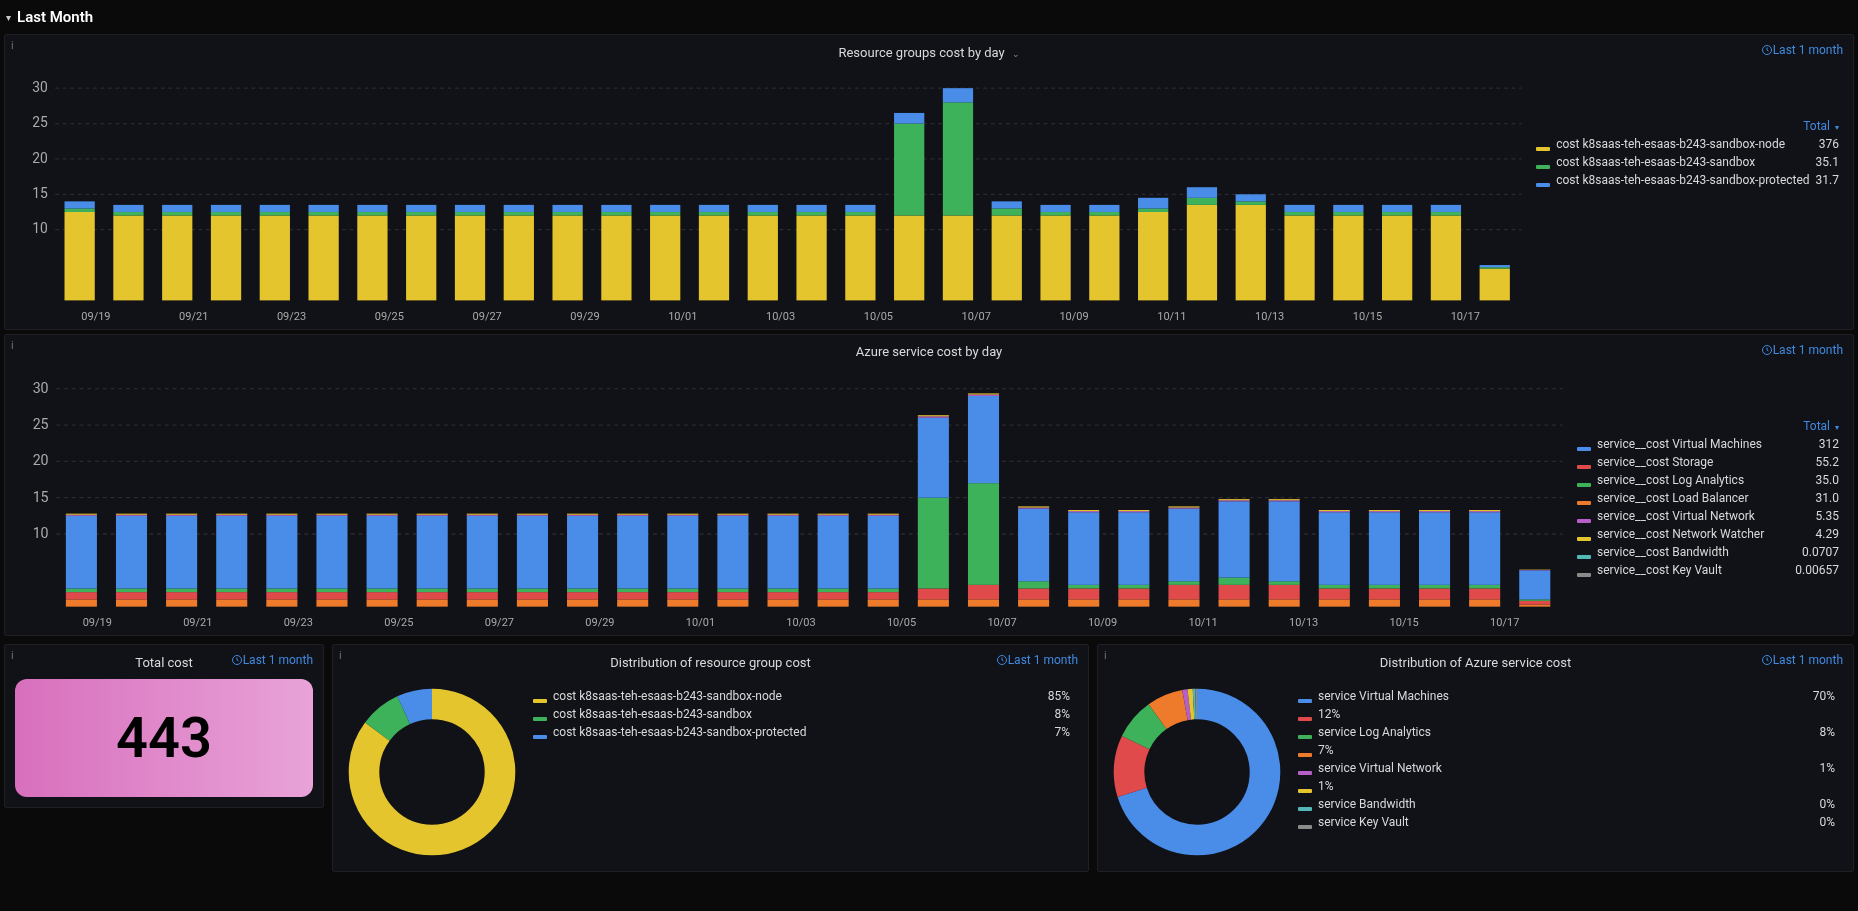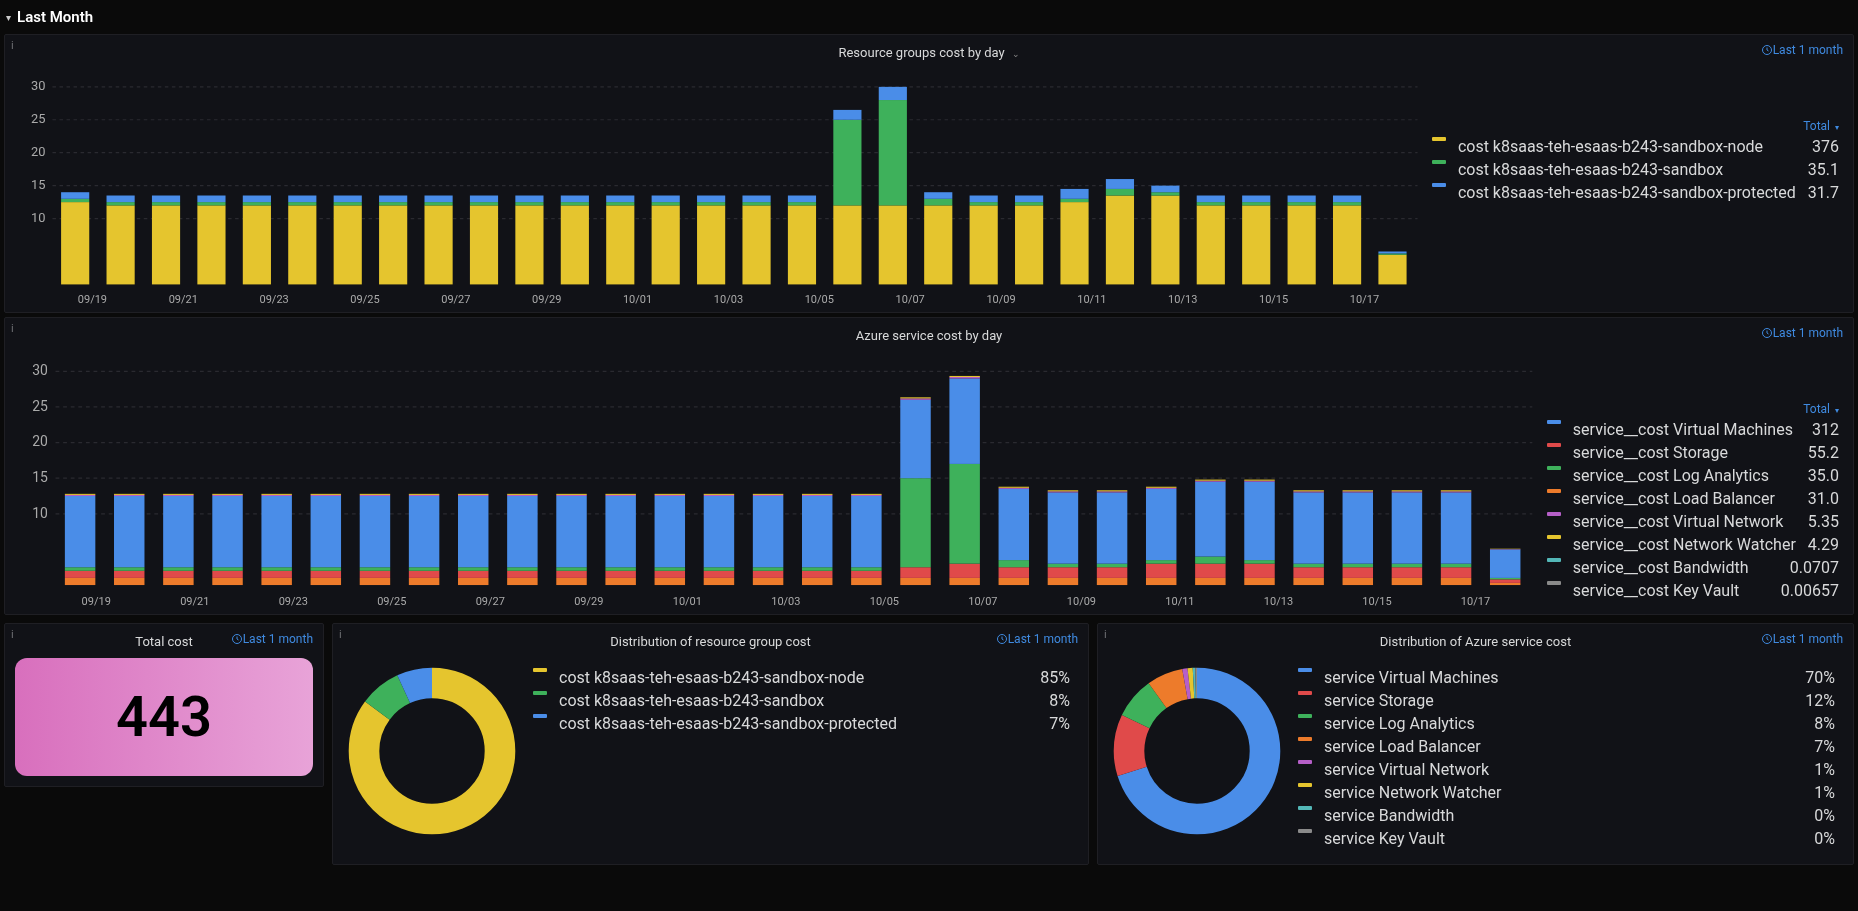--- a/index.html
+++ b/index.html
@@ -37,21 +37,21 @@
   .panel-title .caret { font-size: 9px; color: #888; margin-left: 4px; }
   .time-badge {
     position: absolute; right: 0; top: 0; color: #3f8ae0; font-size: 12px; display: flex; align-items: center; cursor: pointer;
   }
   .time-badge svg { width: 12px; height: 12px; stroke: #3f8ae0; fill: none; stroke-width: 2; }
   .chart-wrap { display: flex; gap: 8px; }
   .bar-area { flex: 1 1 auto; }
   .legend-area { flex: 0 0 auto; min-width: 270px; margin-top: 48px; }
   .legend-header { text-align: right; color: #3f8ae0; font-size: 12px; padding: 2px 4px; cursor: pointer; }
   .legend-header .caret { font-size: 8px; margin-left: 2px; }
-  .legend-row { display: flex; align-items: flex-start; gap: 12px; padding: 2px 4px; font-size: 16px; cursor: pointer; }
+  .legend-row { display: flex; align-items: flex-end; gap: 6px; padding: 2px 4px; font-size: 12px; cursor: pointer; }
   .legend-swatch { width: 14px; height: 4px; border-radius: 1px; }
   .legend-label { flex: 1 1 auto; white-space: nowrap; overflow: hidden; text-overflow: ellipsis; }
   .legend-val { color: #d8d9da; }
   .bars-svg { width: 100%; display: block; }
   .xaxis-labels { display: flex; justify-content: space-between; font-size: 11px; color: #aaa; padding: 2px 10px 0 32px; }
   .xaxis-labels span { flex: 1; text-align: center; }
   
   .bottom-grid { display: flex; gap: 8px; }
   .col-total { flex: 0 0 320px; display: flex; flex-direction: column; gap: 8px; }
   .col-donut { flex: 1 1 0; }
@@ -603,41 +603,38 @@
           <circle cx="50" cy="50" r="40" fill="none" stroke="#8a8a8a" stroke-width="18" stroke-dasharray="1.2566370614359172 250.07077522574752" stroke-dashoffset="-250.07077522574758" transform="rotate(-90 50 50)"></circle>
         </svg>
       <div class="donut-legend" id="donutlegend2">
           <div class="legend-row">
             <span class="legend-swatch" style="background: rgb(74, 141, 232);"></span>
             <span class="legend-label">service Virtual Machines</span>
             <span class="legend-val">70%</span>
           </div>
           <div class="legend-row">
             <span class="legend-swatch" style="background: rgb(224, 74, 74);"></span>
-            <span class="legend-label">service Storage</span>
             <span class="legend-val">12%</span>
           </div>
           <div class="legend-row">
             <span class="legend-swatch" style="background: rgb(62, 177, 91);"></span>
             <span class="legend-label">service Log Analytics</span>
             <span class="legend-val">8%</span>
           </div>
           <div class="legend-row">
             <span class="legend-swatch" style="background: rgb(237, 123, 43);"></span>
-            <span class="legend-label">service Load Balancer</span>
             <span class="legend-val">7%</span>
           </div>
           <div class="legend-row">
             <span class="legend-swatch" style="background: rgb(182, 95, 200);"></span>
             <span class="legend-label">service Virtual Network</span>
             <span class="legend-val">1%</span>
           </div>
           <div class="legend-row">
             <span class="legend-swatch" style="background: rgb(229, 197, 46);"></span>
-            <span class="legend-label">service Network Watcher</span>
             <span class="legend-val">1%</span>
           </div>
           <div class="legend-row">
             <span class="legend-swatch" style="background: rgb(83, 183, 183);"></span>
             <span class="legend-label">service Bandwidth</span>
             <span class="legend-val">0%</span>
           </div>
           <div class="legend-row">
             <span class="legend-swatch" style="background: rgb(138, 138, 138);"></span>
             <span class="legend-label">service Key Vault</span>

